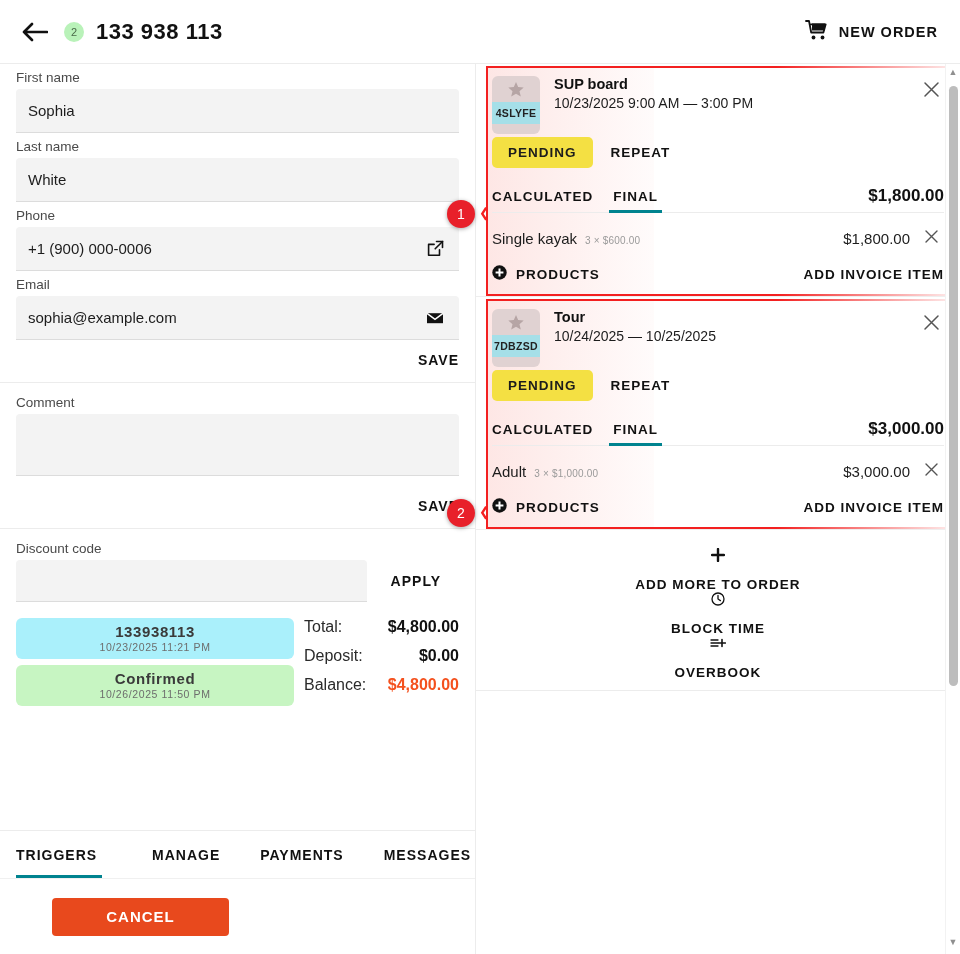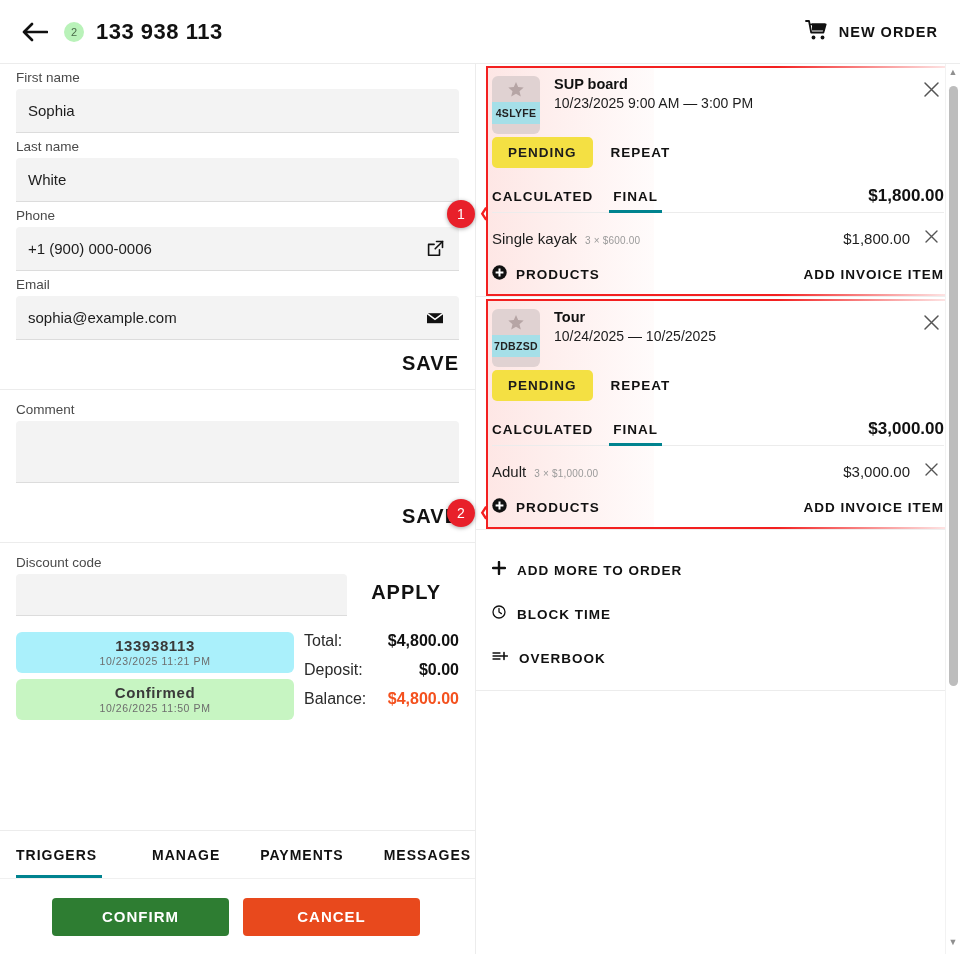--- a/index.html
+++ b/index.html
@@ -65,21 +65,21 @@
     background: #f3f3f3;
     border-bottom: 1px solid #dcdcdc;
     border-radius: 4px 4px 0 0;
     height: 62px; width: 100%;
   }
   .save-row {
     display: flex; justify-content: flex-end;
     padding: 12px 16px 14px 16px;
   }
   .text-btn {
-    font-size: 20px; font-weight: bold; letter-spacing: 1px;
+    font-size: 14px; font-weight: bold; letter-spacing: 1px;
     color: #111; cursor: pointer; background: none; border: none;
     font-family: "Liberation Sans", sans-serif;
   }
   .divider { height: 1px; background: #ececec; width: 100%; }
 
   .discount-row {
     display: flex; align-items: flex-end; gap: 0; padding: 0 16px;
   }
   .discount-input {
     background: #f3f3f3; border-bottom: 1px solid #dcdcdc;
@@ -224,21 +224,21 @@
     display: flex; align-items: center; margin-top: 18px; position: relative; z-index: 2;
   }
   .products-btn { display: flex; align-items: center; gap: 9px; cursor: pointer; }
   .products-label, .invoice-label {
     font-size: 13.5px; font-weight: bold; letter-spacing: 1px; color: #111;
   }
   .invoice-label { margin-left: auto; cursor: pointer; }
 
   .action-list { padding: 18px 16px 10px 16px; border-bottom: 1px solid #ececec; }
   .action-item {
-    display: flex; align-items: center; gap: 11px; height: 44px; cursor: pointer;
+    display: flex; align-items: center; gap: 11px; height: 44px; cursor: pointer; flex-direction: column;
   }
   .action-label { font-size: 13.5px; font-weight: bold; letter-spacing: 1px; color: #111; }
 
   
   .scrollbar {
     position: absolute; top: 64px; right: 0; width: 15px; height: 890px;
     background: #fff; border-left: 1px solid #f2f2f2;
   }
   .sb-arrow { height: 16px; display: flex; align-items: center; justify-content: center; color: #8f8f8f; font-size: 9px; }
   .sb-arrow.bottom { position: absolute; bottom: 4px; left: 0; right: 0; }
@@ -389,21 +389,20 @@
       </div>
       <div class="btab" style="margin-left:40px;justify-content:flex-end;">
         <span>PAYMENTS</span>
       </div>
       <div class="btab" style="margin-left:40px;">
         <span>MESSAGES</span>
       </div>
     </div>
 
     <div class="bottom-actions">
-      <button class="btn-confirm">CONFIRM</button>
       <button class="btn-cancel">CANCEL</button>
     </div>
   </div>
 
   <div class="right-panel">
 
     <div class="order-card">
       <div class="card-highlight"></div>
       <div class="card-outline"></div>
       <div class="card-outline-top"></div>

